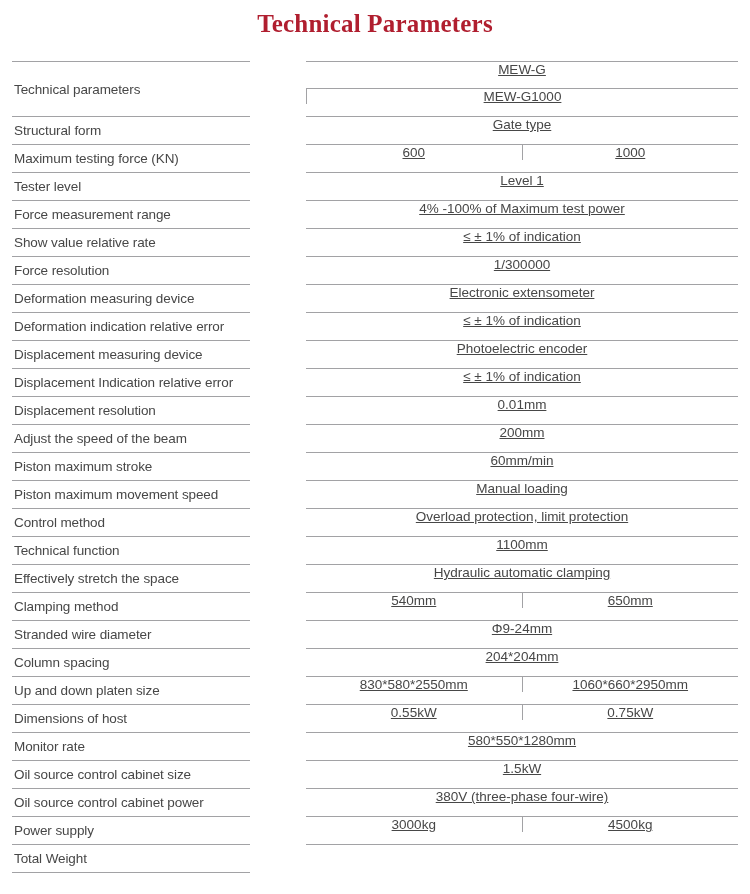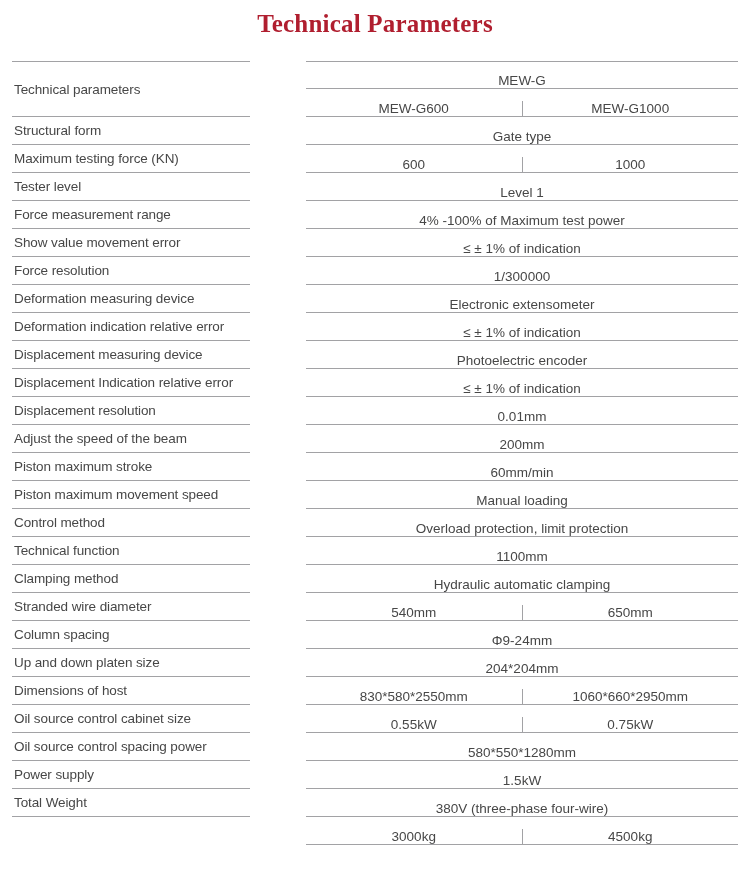--- a/index.html
+++ b/index.html
@@ -50,22 +50,23 @@
   .l-row span{
     font-size:13.5px;
     white-space:nowrap;
     letter-spacing:-0.1px;
   }
   .l-header{height:54px;}
   .r-row{
     height:27px;
     border-bottom:1px solid var(--line);
     display:flex;
-    align-items:flex-end;
+    align-items:flex-start;
     box-sizing:content-box;
+    text-decoration:underline;
   }
   .r-row .cell{
     flex:1 1 0;
     display:flex;
     align-items:center;
     justify-content:center;
     font-size:13.5px;
     white-space:nowrap;
   }
   .r-row .cell-r{
@@ -90,21 +91,21 @@
         <div class="l-row">
           <span>Maximum testing force (KN)</span>
         </div>
         <div class="l-row">
           <span>Tester level</span>
         </div>
         <div class="l-row">
           <span>Force measurement range</span>
         </div>
         <div class="l-row">
-          <span>Show value movement error</span>
+          <span>Show value relative rate</span>
         </div>
         <div class="l-row">
           <span>Force resolution</span>
         </div>
         <div class="l-row">
           <span>Deformation measuring device</span>
         </div>
         <div class="l-row">
           <span>Deformation indication relative error</span>
         </div>
@@ -126,55 +127,60 @@
         <div class="l-row">
           <span>Piston maximum movement speed</span>
         </div>
         <div class="l-row">
           <span>Control method</span>
         </div>
         <div class="l-row">
           <span>Technical function</span>
         </div>
         <div class="l-row">
+          <span>Effectively stretch the space</span>
+        </div>
+        <div class="l-row">
           <span>Clamping method</span>
         </div>
         <div class="l-row">
           <span>Stranded wire diameter</span>
         </div>
         <div class="l-row">
           <span>Column spacing</span>
         </div>
         <div class="l-row">
           <span>Up and down platen size</span>
         </div>
         <div class="l-row">
           <span>Dimensions of host</span>
         </div>
         <div class="l-row">
+          <span>Monitor rate</span>
+        </div>
+        <div class="l-row">
           <span>Oil source control cabinet size</span>
         </div>
         <div class="l-row">
-          <span>Oil source control spacing power</span>
+          <span>Oil source control cabinet power</span>
         </div>
         <div class="l-row">
           <span>Power supply</span>
         </div>
         <div class="l-row">
           <span>Total Weight</span>
         </div>
       </div>
   </div>
 
   <div class="col-right">
     <div class="r-row r-header">
       <span class="cell">MEW-G</span>
     </div>
     <div class="r-row">
-      <span class="cell">MEW-G600</span>
       <span class="cell cell-r">MEW-G1000</span>
     </div>
     <div id="right-rows">
         <div class="r-row">
           <span class="cell">Gate type</span>
         </div>
         <div class="r-row">
           <span class="cell">600</span>
           <span class="cell cell-r">1000</span>
         </div>

